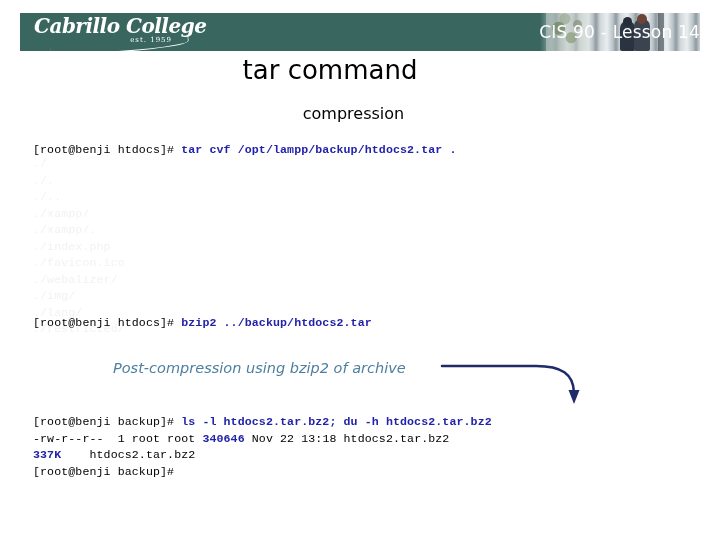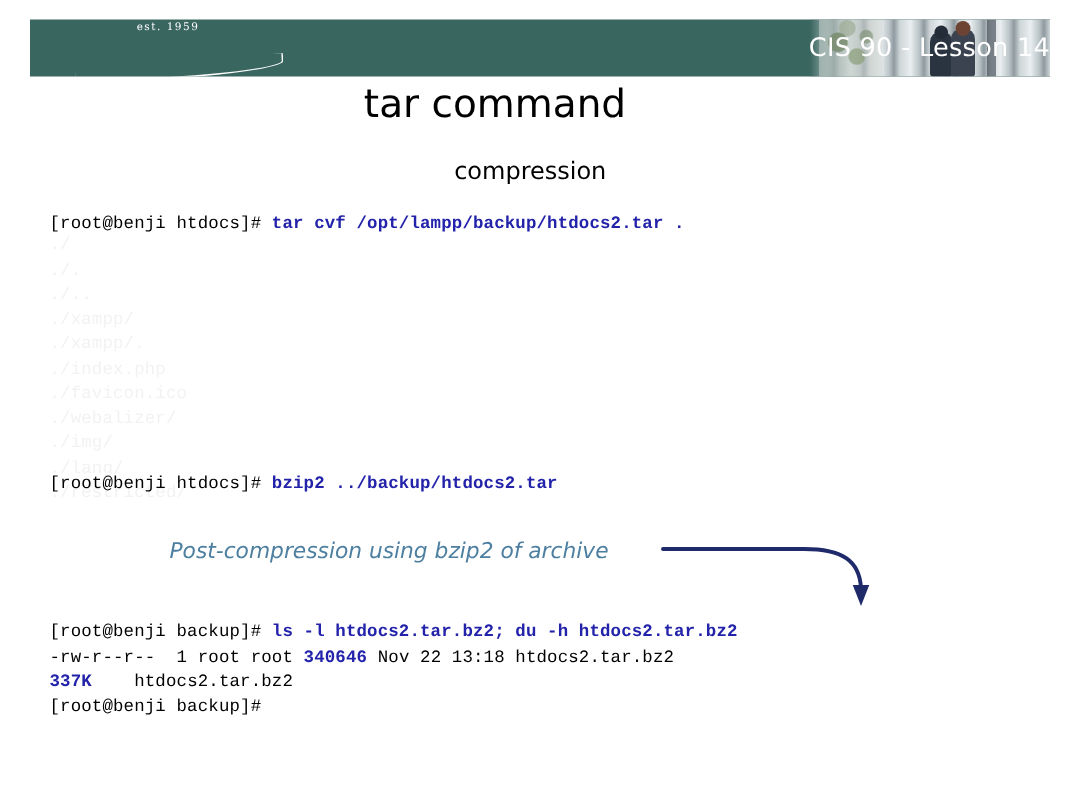--- a/index.html
+++ b/index.html
@@ -107,21 +107,21 @@
     font-weight: bold;
     font-size: 20px;
     letter-spacing: -0.5px;
     line-height: 22px;
     white-space: nowrap;
   }
   #logo .logo-est {
     font-family: "DejaVu Serif", serif;
     font-size: 7px;
     letter-spacing: 1px;
-    text-align: center;
+    text-align: right;
     width: 120px;
     margin-top: -1px;
     margin-left: 18px;
   }
   #logo .logo-swoosh {
     position: absolute;
     left: 16px;
     top: 24px;
     width: 138px;
     height: 12px;
@@ -223,20 +223,21 @@
   <div id="banner-photo">
     <div class="foliage"></div>
     <div class="figures">
       <div class="fig-a"></div>
       <div class="fig-b"></div>
     </div>
     <div class="col-shadow"></div>
   </div>
 
   <div id="logo">
+    <div class="logo-script">Cabrillo College</div>
     <div class="logo-est">est. 1959</div>
     <div class="logo-swoosh"></div>
   </div>
 
   <div id="banner-title">CIS 90 - Lesson 14</div>
 </div>
 
 <div id="slide-title">tar command</div>
 <div id="slide-subtitle">compression</div>
 

